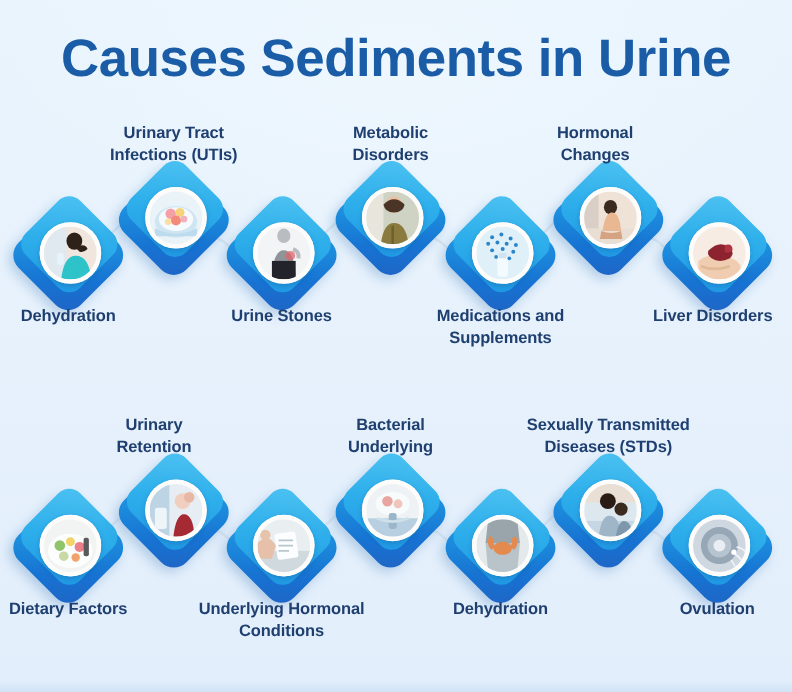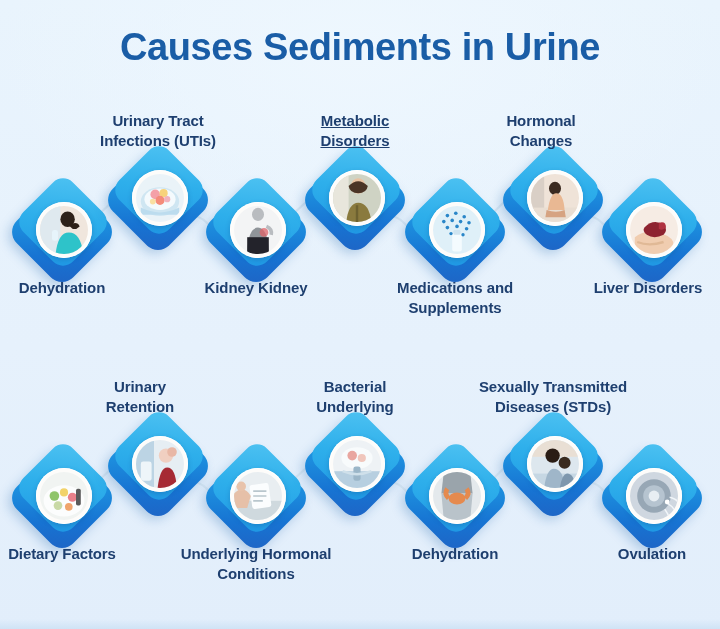--- a/index.html
+++ b/index.html
@@ -35,21 +35,21 @@
     pointer-events: none;
   }
 
   
   .title {
     position: absolute;
     top: 26px;
     left: 0;
     width: 720px;
     text-align: center;
-    font-size: 38px;
+    font-size: 48px;
     font-weight: bold;
     letter-spacing: -0.4px;
     color: #1a5da6;
     white-space: nowrap;
   }
 
   
   .connectors {
     position: absolute;
     inset: 0;
@@ -198,38 +198,38 @@
               <rect width="40" height="40" fill="#f3f4f5"></rect>
               <ellipse cx="20" cy="7" rx="5" ry="5.5" fill="#b9bcc0"></ellipse>
               <path d="M11 38 q1-20 9-20 q8 0 9 20z" fill="#8f9499"></path>
               <rect x="11" y="26" width="18" height="14" fill="#23232b"></rect>
               <circle cx="25" cy="22" r="3.6" fill="#e0646a" opacity="0.75"></circle>
               <path d="M27 17 q5 2 4 7" stroke="#b9bcc0" stroke-width="3" fill="none"></path>
             </svg>
           </div>
         </div>
       </div>
-      <div class="label" style="left: 176px; top: 278px; white-space: pre-line;">Kidney Kidney</div>
+      <div class="label" style="left: 176px; top: 278px; white-space: pre-line;">Urine Stones</div>
       <div class="node" style="left: 307px; top: 152px;">
         <div class="dia-outer"></div>
         <div class="dia-inner"></div>
         <div class="photo-ring">
           <div class="photo">
             <svg viewBox="0 0 40 40">
               <rect width="40" height="40" fill="#cfd3c4"></rect>
               <rect x="0" y="0" width="13" height="40" fill="#e8e6dc"></rect>
               <ellipse cx="21" cy="10" rx="6" ry="6.5" fill="#e8c2a2"></ellipse>
               <path d="M13 10 q8-8 16 0 q-1 6-8 6 q-7 0-8-6z" fill="#4a3426"></path>
               <path d="M11 40 q2-16 10-16 q9 0 11 16z" fill="#8a7a3e"></path>
               <path d="M20 26 l0 14" stroke="#6d6130" stroke-width="2"></path>
             </svg>
           </div>
         </div>
       </div>
-      <div class="label" style="left: 275px; top: 111px; white-space: pre-line; text-decoration: underline;">Metabolic
+      <div class="label" style="left: 275px; top: 111px; white-space: pre-line;">Metabolic
 Disorders</div>
       <div class="node" style="left: 407px; top: 184px;">
         <div class="dia-outer"></div>
         <div class="dia-inner"></div>
         <div class="photo-ring">
           <div class="photo">
             <svg viewBox="0 0 40 40">
               <rect width="40" height="40" fill="#dff0f8"></rect>
               <rect x="16" y="22" width="8" height="16" rx="2" fill="#f4fbfe"></rect>
               <rect x="17" y="20" width="6" height="4" rx="1" fill="#cfe4f0"></rect>

